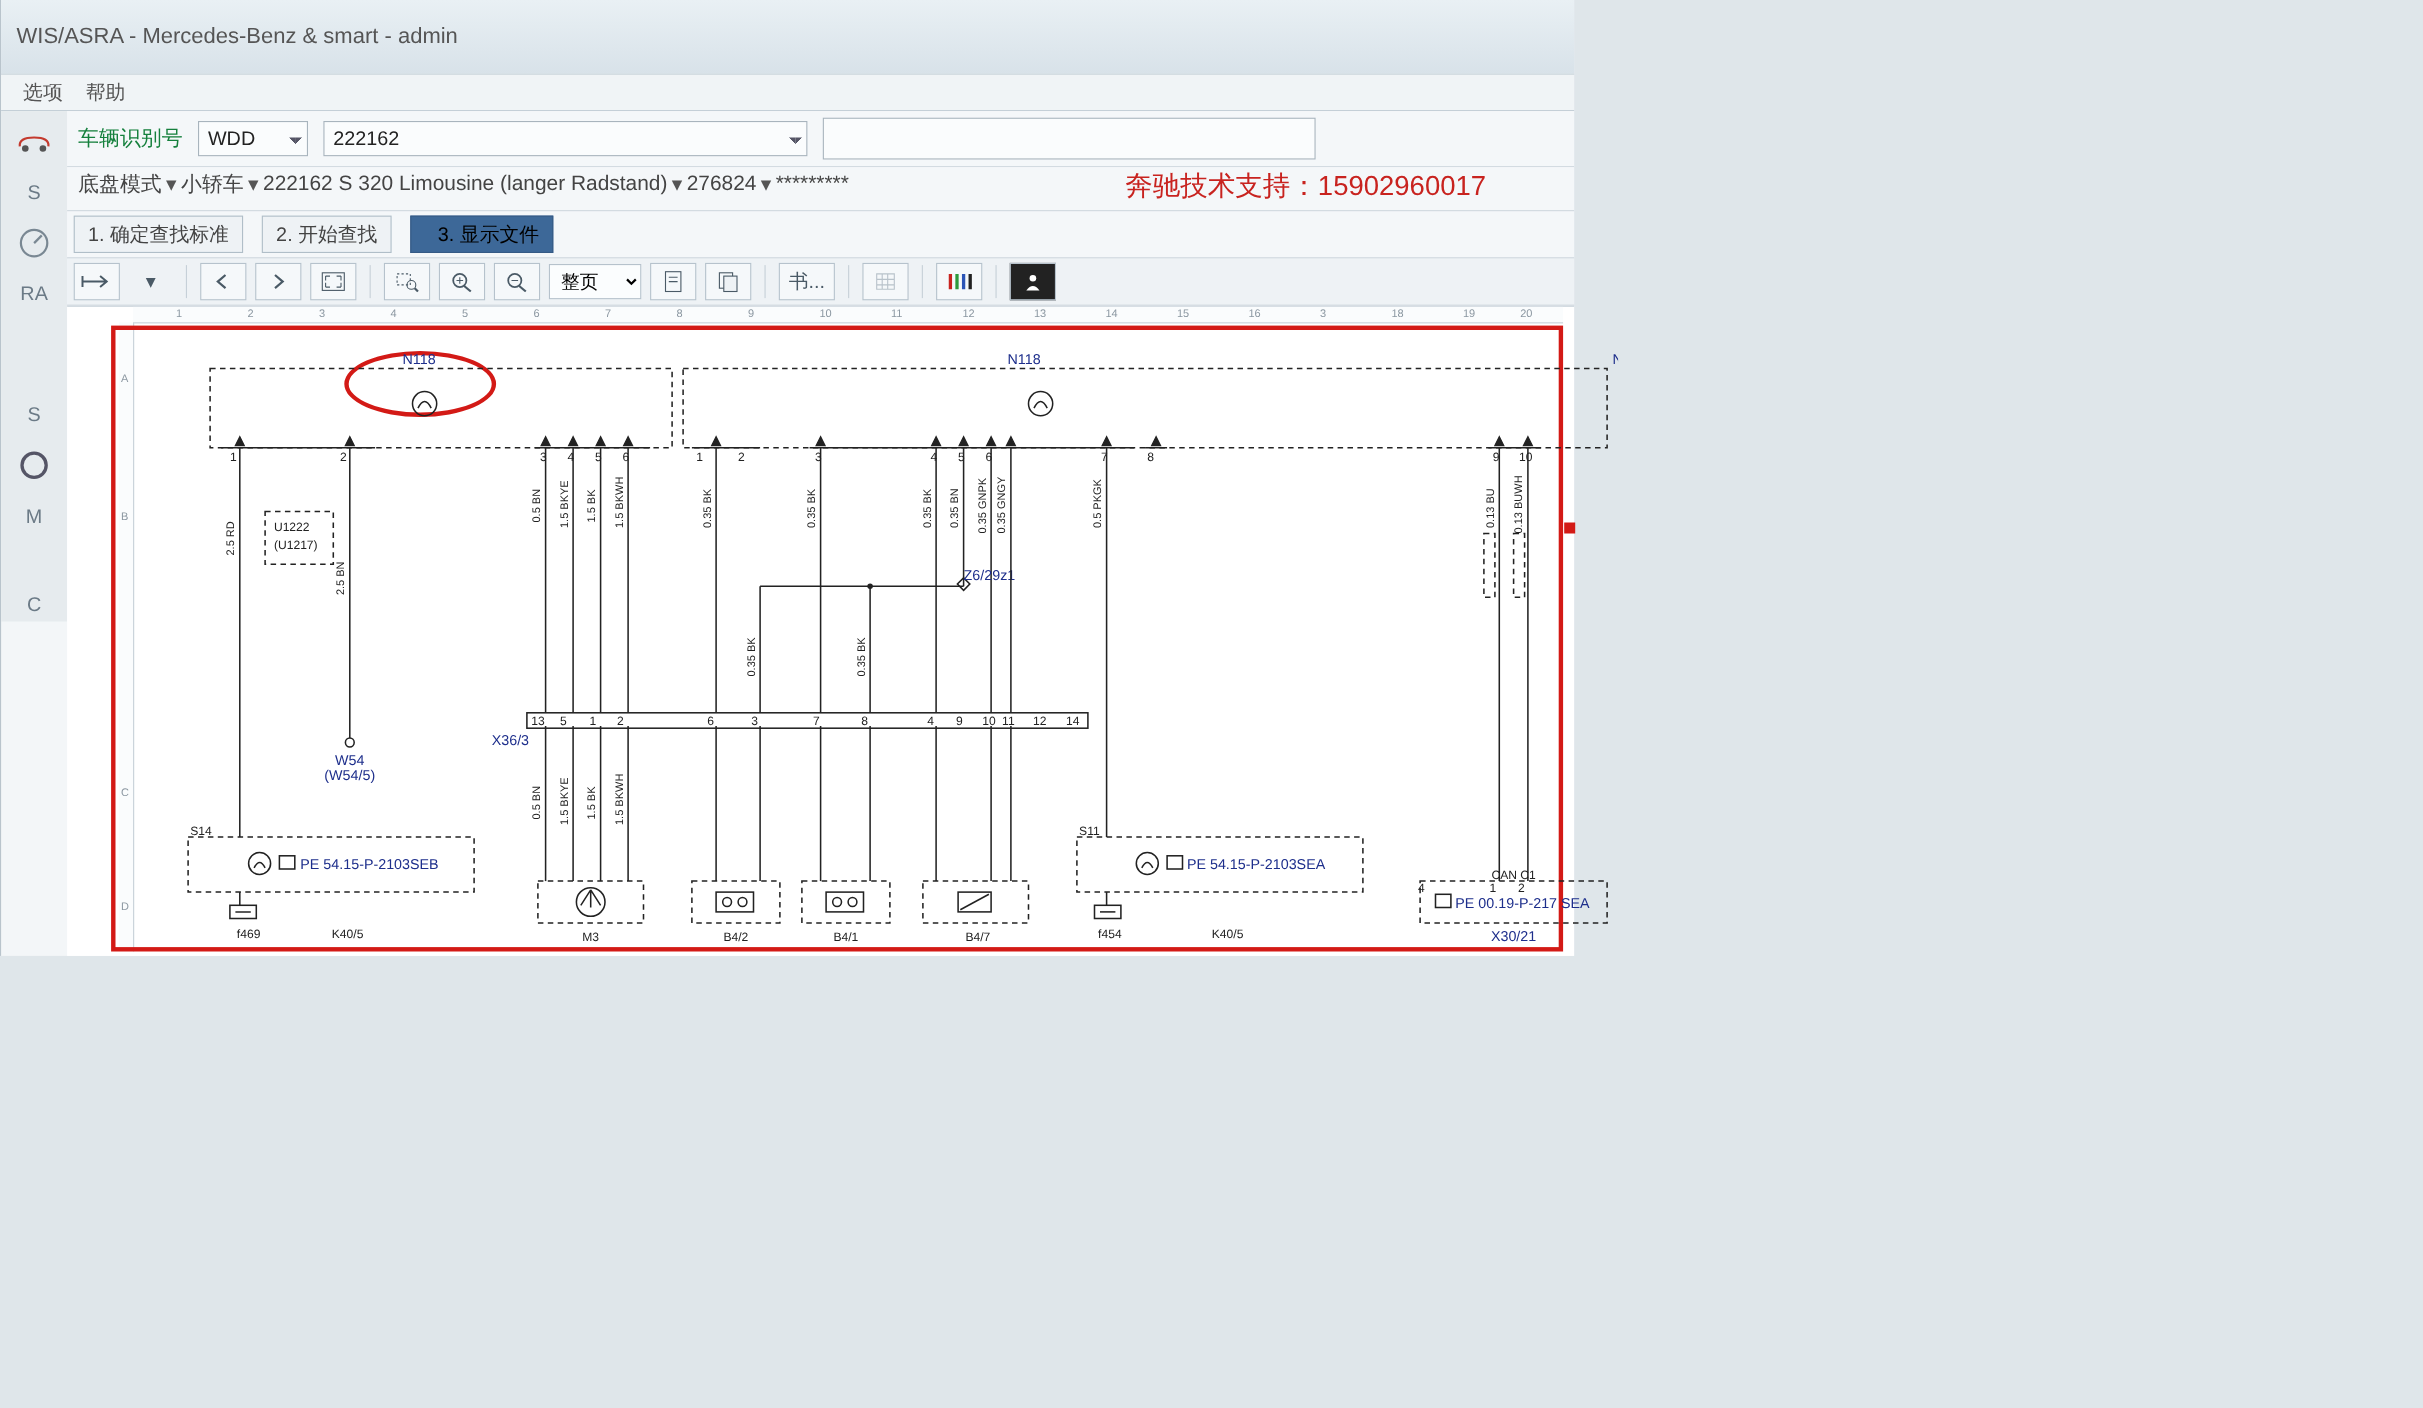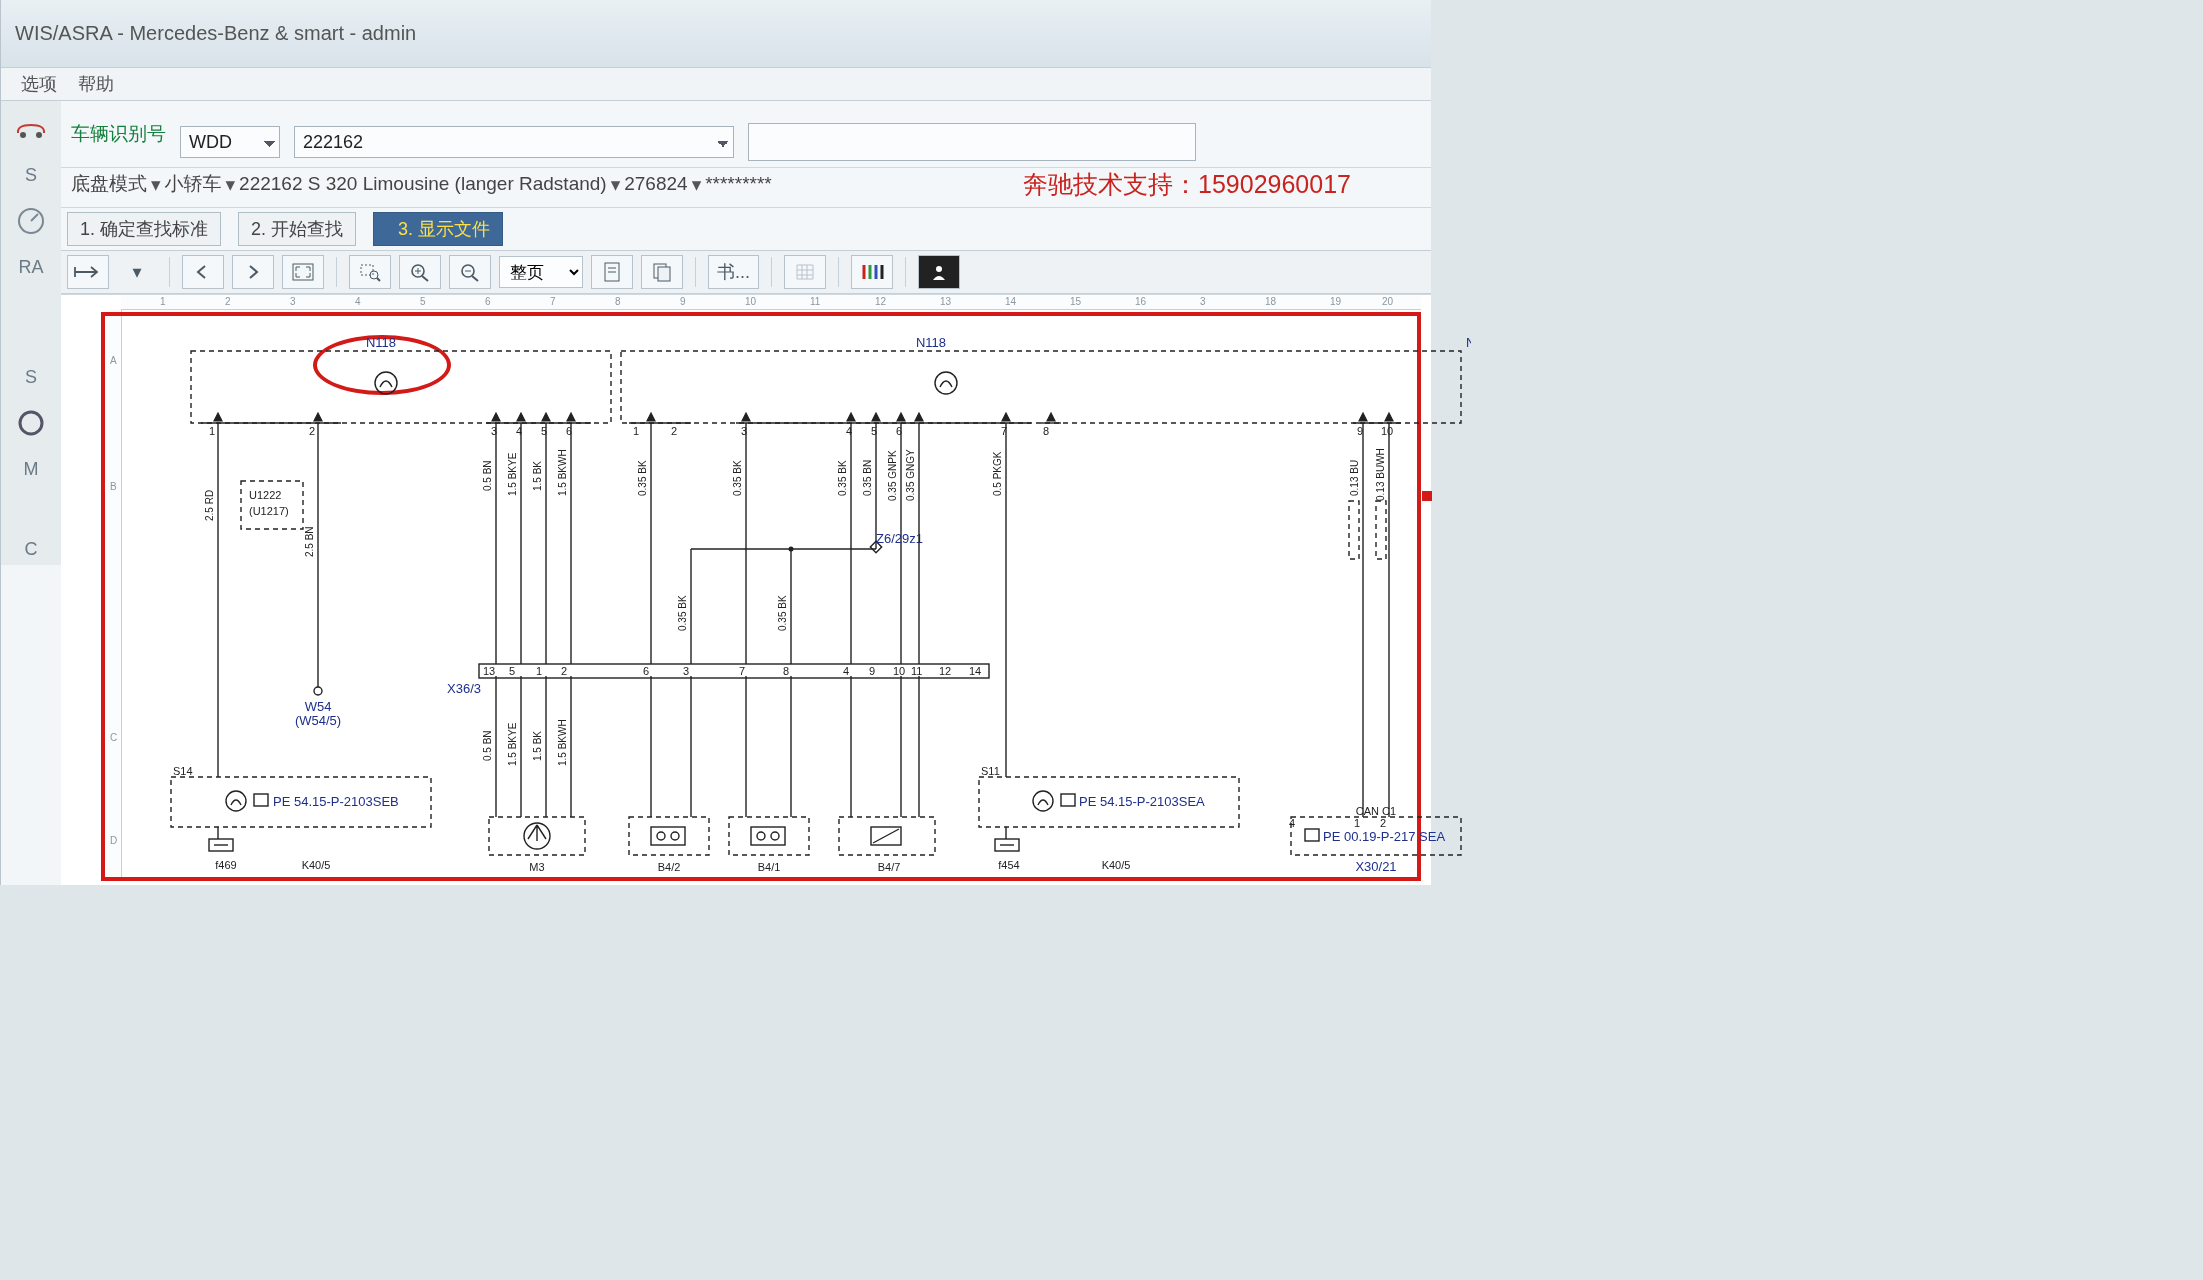--- a/index.html
+++ b/index.html
@@ -7,29 +7,29 @@
 .titlebar{background:linear-gradient(#e9f0f4,#d8e2e9);padding:22px 14px;color:#555;border-bottom:1px solid #c4cfd7;}
 .titlebar span{font-size:20px;}
 .menubar{background:#f0f4f6;padding:4px 20px;border-bottom:1px solid #c4cfd7;font-size:18px;color:#555;}
 .menubar span{margin-right:16px;cursor:pointer;}
 .main{display:flex;align-items:flex-start;}
 .side{width:60px;background:#e6ebee;display:flex;flex-direction:column;align-items:center;gap:14px;padding-top:12px;color:#6b7a86;font-size:18px;}
 .side .ic{width:36px;height:32px;display:flex;align-items:center;justify-content:center;border-radius:4px;}
 .content{flex:1;min-width:0;}
 .row{display:flex;align-items:center;gap:14px;padding:6px 10px;border-bottom:1px solid #d0d8de;background:#f4f7f9;}
 .row label{color:#15803d;font-size:19px;}
-input.field,select.sel{height:32px;border:1px solid #a8b4bd;background:#fafcfd;padding:2px 8px;font-size:18px;color:#222;margin-top:16px;}
+input.field,select.sel{height:32px;border:1px solid #a8b4bd;background:#fafcfd;padding:2px 8px;font-size:18px;color:#222;}
 select.sel{appearance:none;padding-right:28px;background-image:linear-gradient(45deg,transparent 50%,#556 50%),linear-gradient(135deg,#556 50%,transparent 50%);background-position:right 10px top 14px,right 4px top 14px;background-size:6px 6px,6px 6px;background-repeat:no-repeat;}
 .row2{display:flex;align-items:center;gap:10px;padding:3px 10px 10px 10px;border-bottom:1px solid #d0d8de;background:#f4f7f9;position:relative;}
 .crumb{color:#444;font-size:19px;display:flex;align-items:center;gap:4px;}
 .dd{color:#555;}
 .overlay{color:#c8231f;font-size:25px;position:absolute;right:80px;top:0;}
 .tabbar{display:flex;gap:17px;padding:4px 6px;background:#f4f7f9;border-bottom:1px solid #c3ced6;}
 .tab{padding:4px 12px;border:1px solid #b0bec8;background:#eef2f5;color:#444;font-size:18px;cursor:pointer;}
-.tab.sel{background:#3d6898;border-color:#355a85;color:#fde047;padding-left:24px;}
+.tab.sel{background:#3d6898;border-color:#355a85;color:#000000;padding-left:24px;}
 .tool{display:flex;align-items:center;gap:8px;padding:4px 6px;background:#eef2f5;border-bottom:1px solid #c6d0d8;}
 .tool .btn{height:32px;min-width:32px;border:1px solid #b6c2cc;background:#f5f8fa;display:flex;align-items:center;justify-content:center;font-size:18px;color:#4a5a66;cursor:pointer;padding:0 4px;}
 .tool .sep{width:1px;height:30px;background:#c6d0d8;margin:0 4px;}
 .tool select.fit{height:32px;border:1px solid #b6c2cc;background:#fbfdfe;font-size:17px;padding:0 22px 0 6px;}
 .canvas{position:relative;background:#fff;height:590px;border-top:1px solid #cfd8de;}
 .redbox{position:absolute;left:40px;top:17px;right:10px;bottom:4px;border:4px solid #d31a16;}
 .ruler-h{position:absolute;left:60px;right:10px;top:0;height:14px;background:#fafcfd;border-bottom:1px solid #c6d0d8;font-size:10px;color:#8b97a1;}
 .ruler-h span{position:absolute;top:1px;}
 .ruler-v{position:absolute;left:47px;top:14px;bottom:4px;width:13px;background:#fafcfd;border-right:1px solid #c6d0d8;}
 .ruler-v span{position:absolute;left:2px;font-size:10px;color:#8b97a1;}

